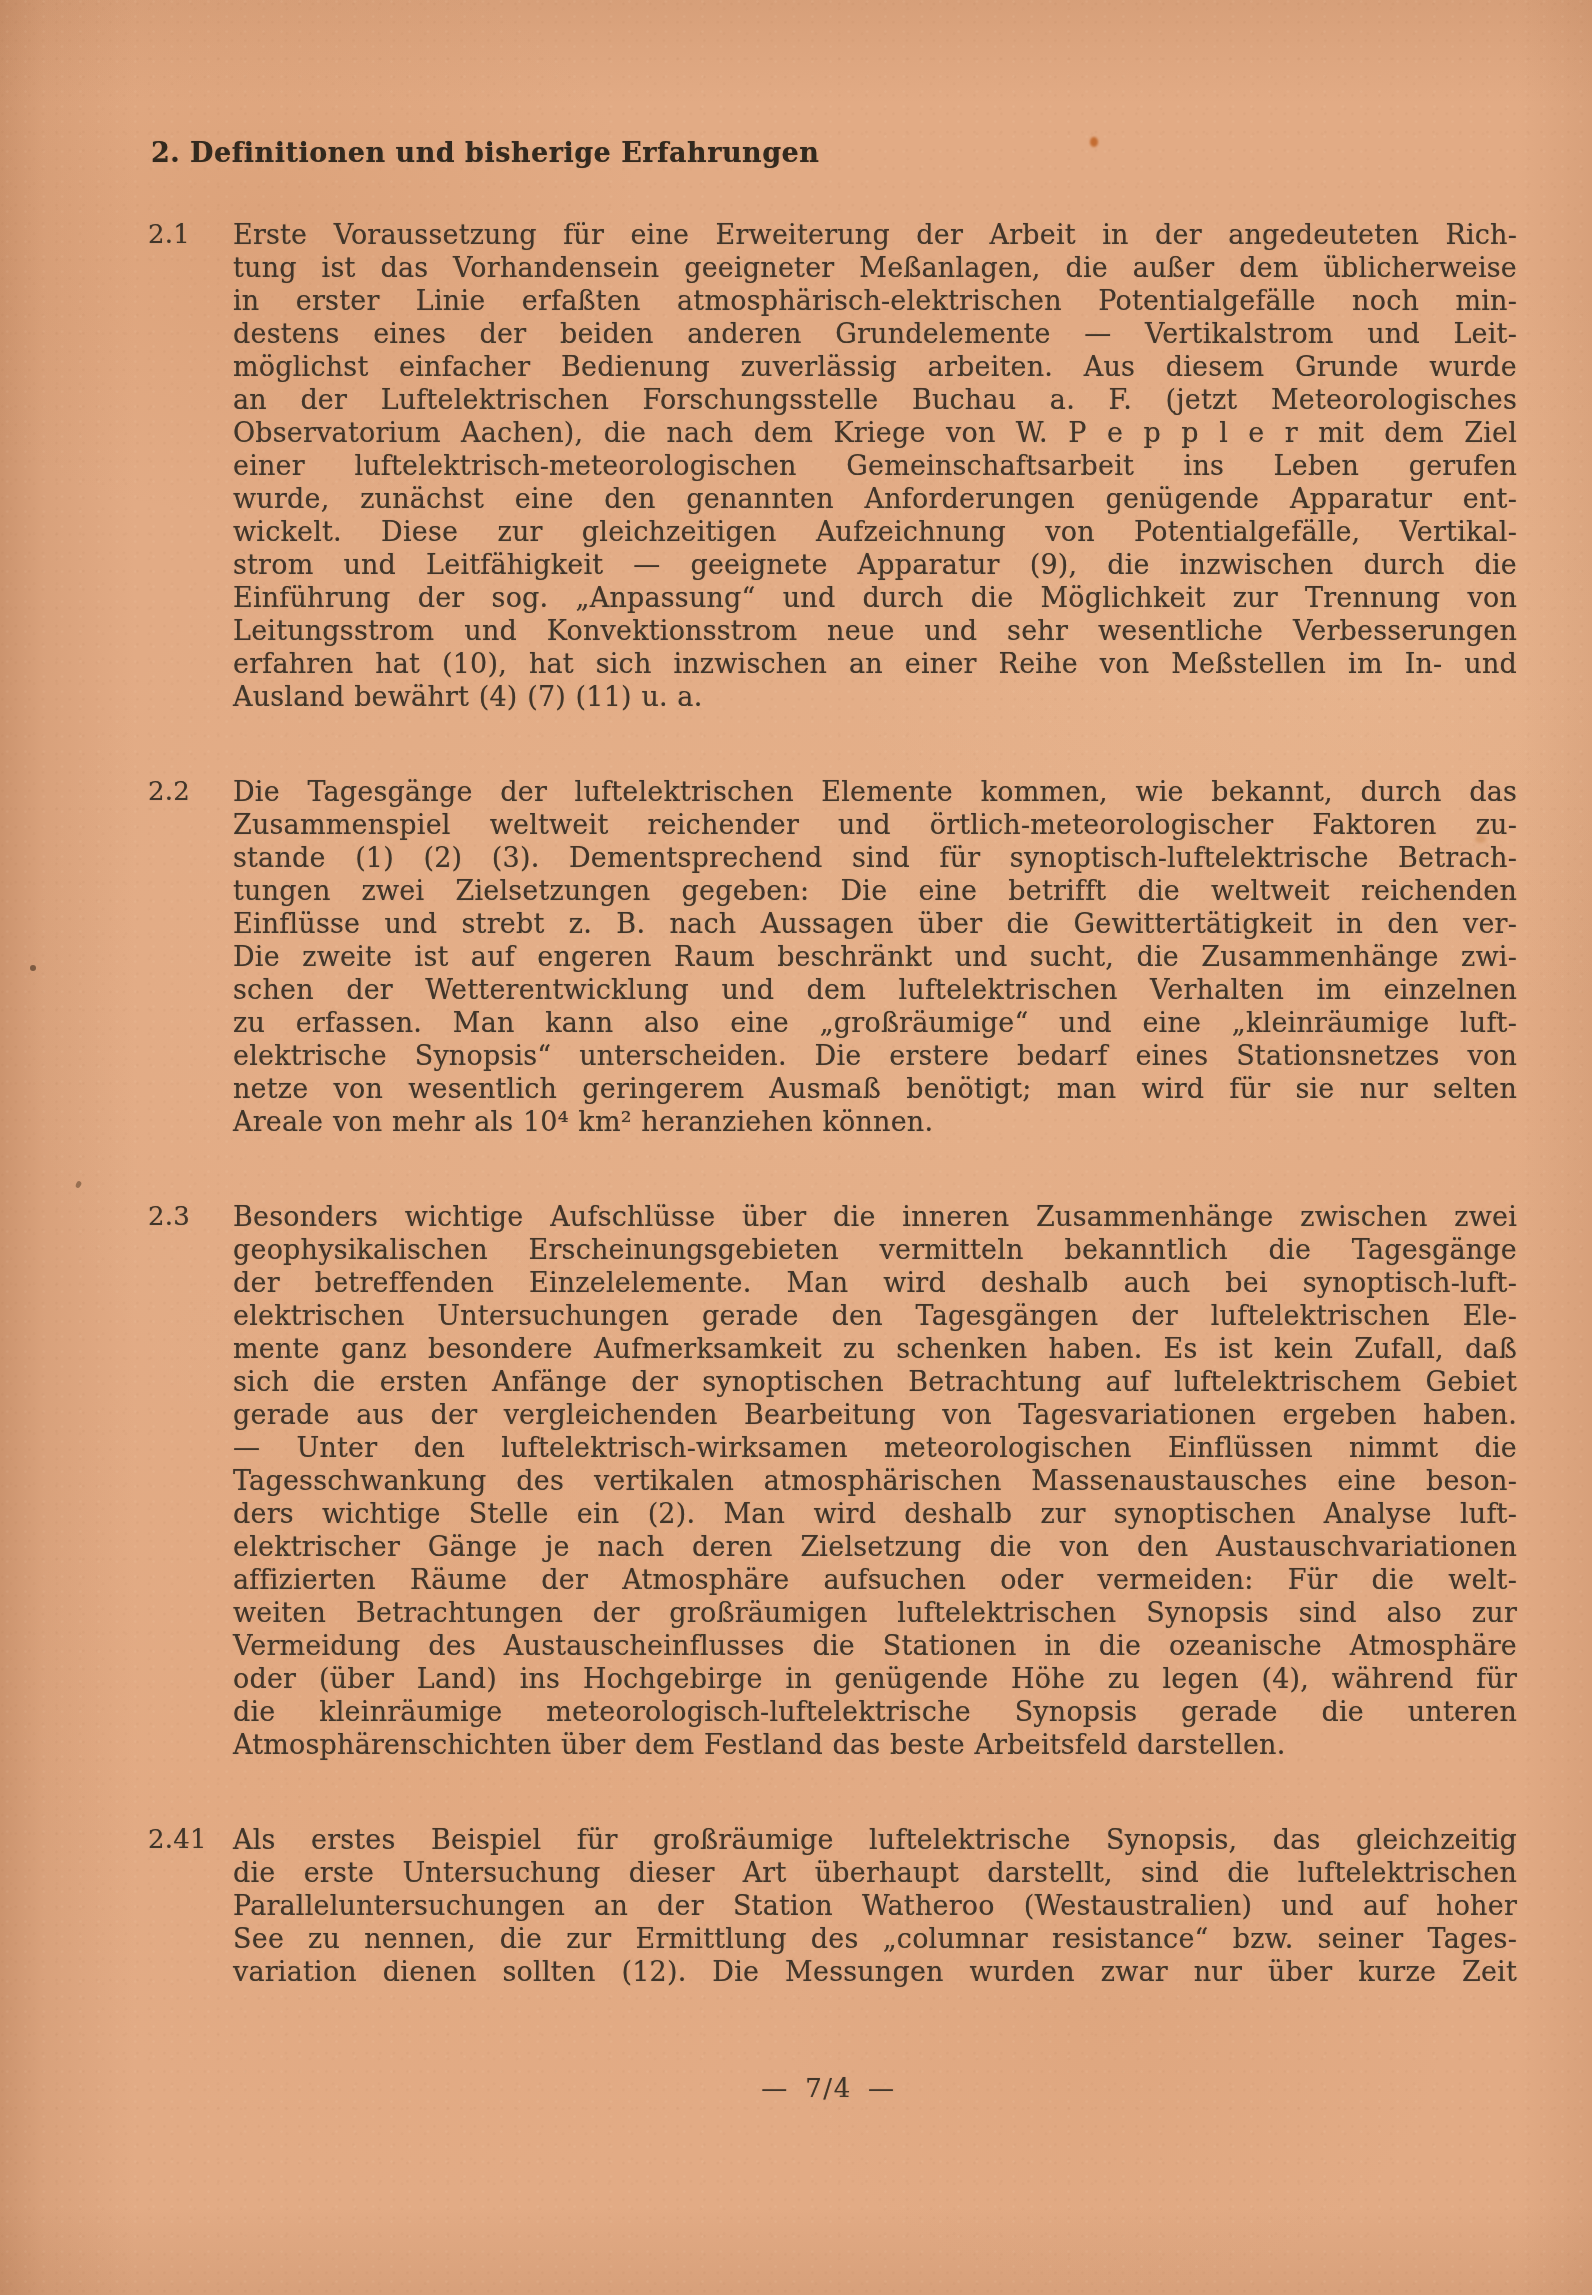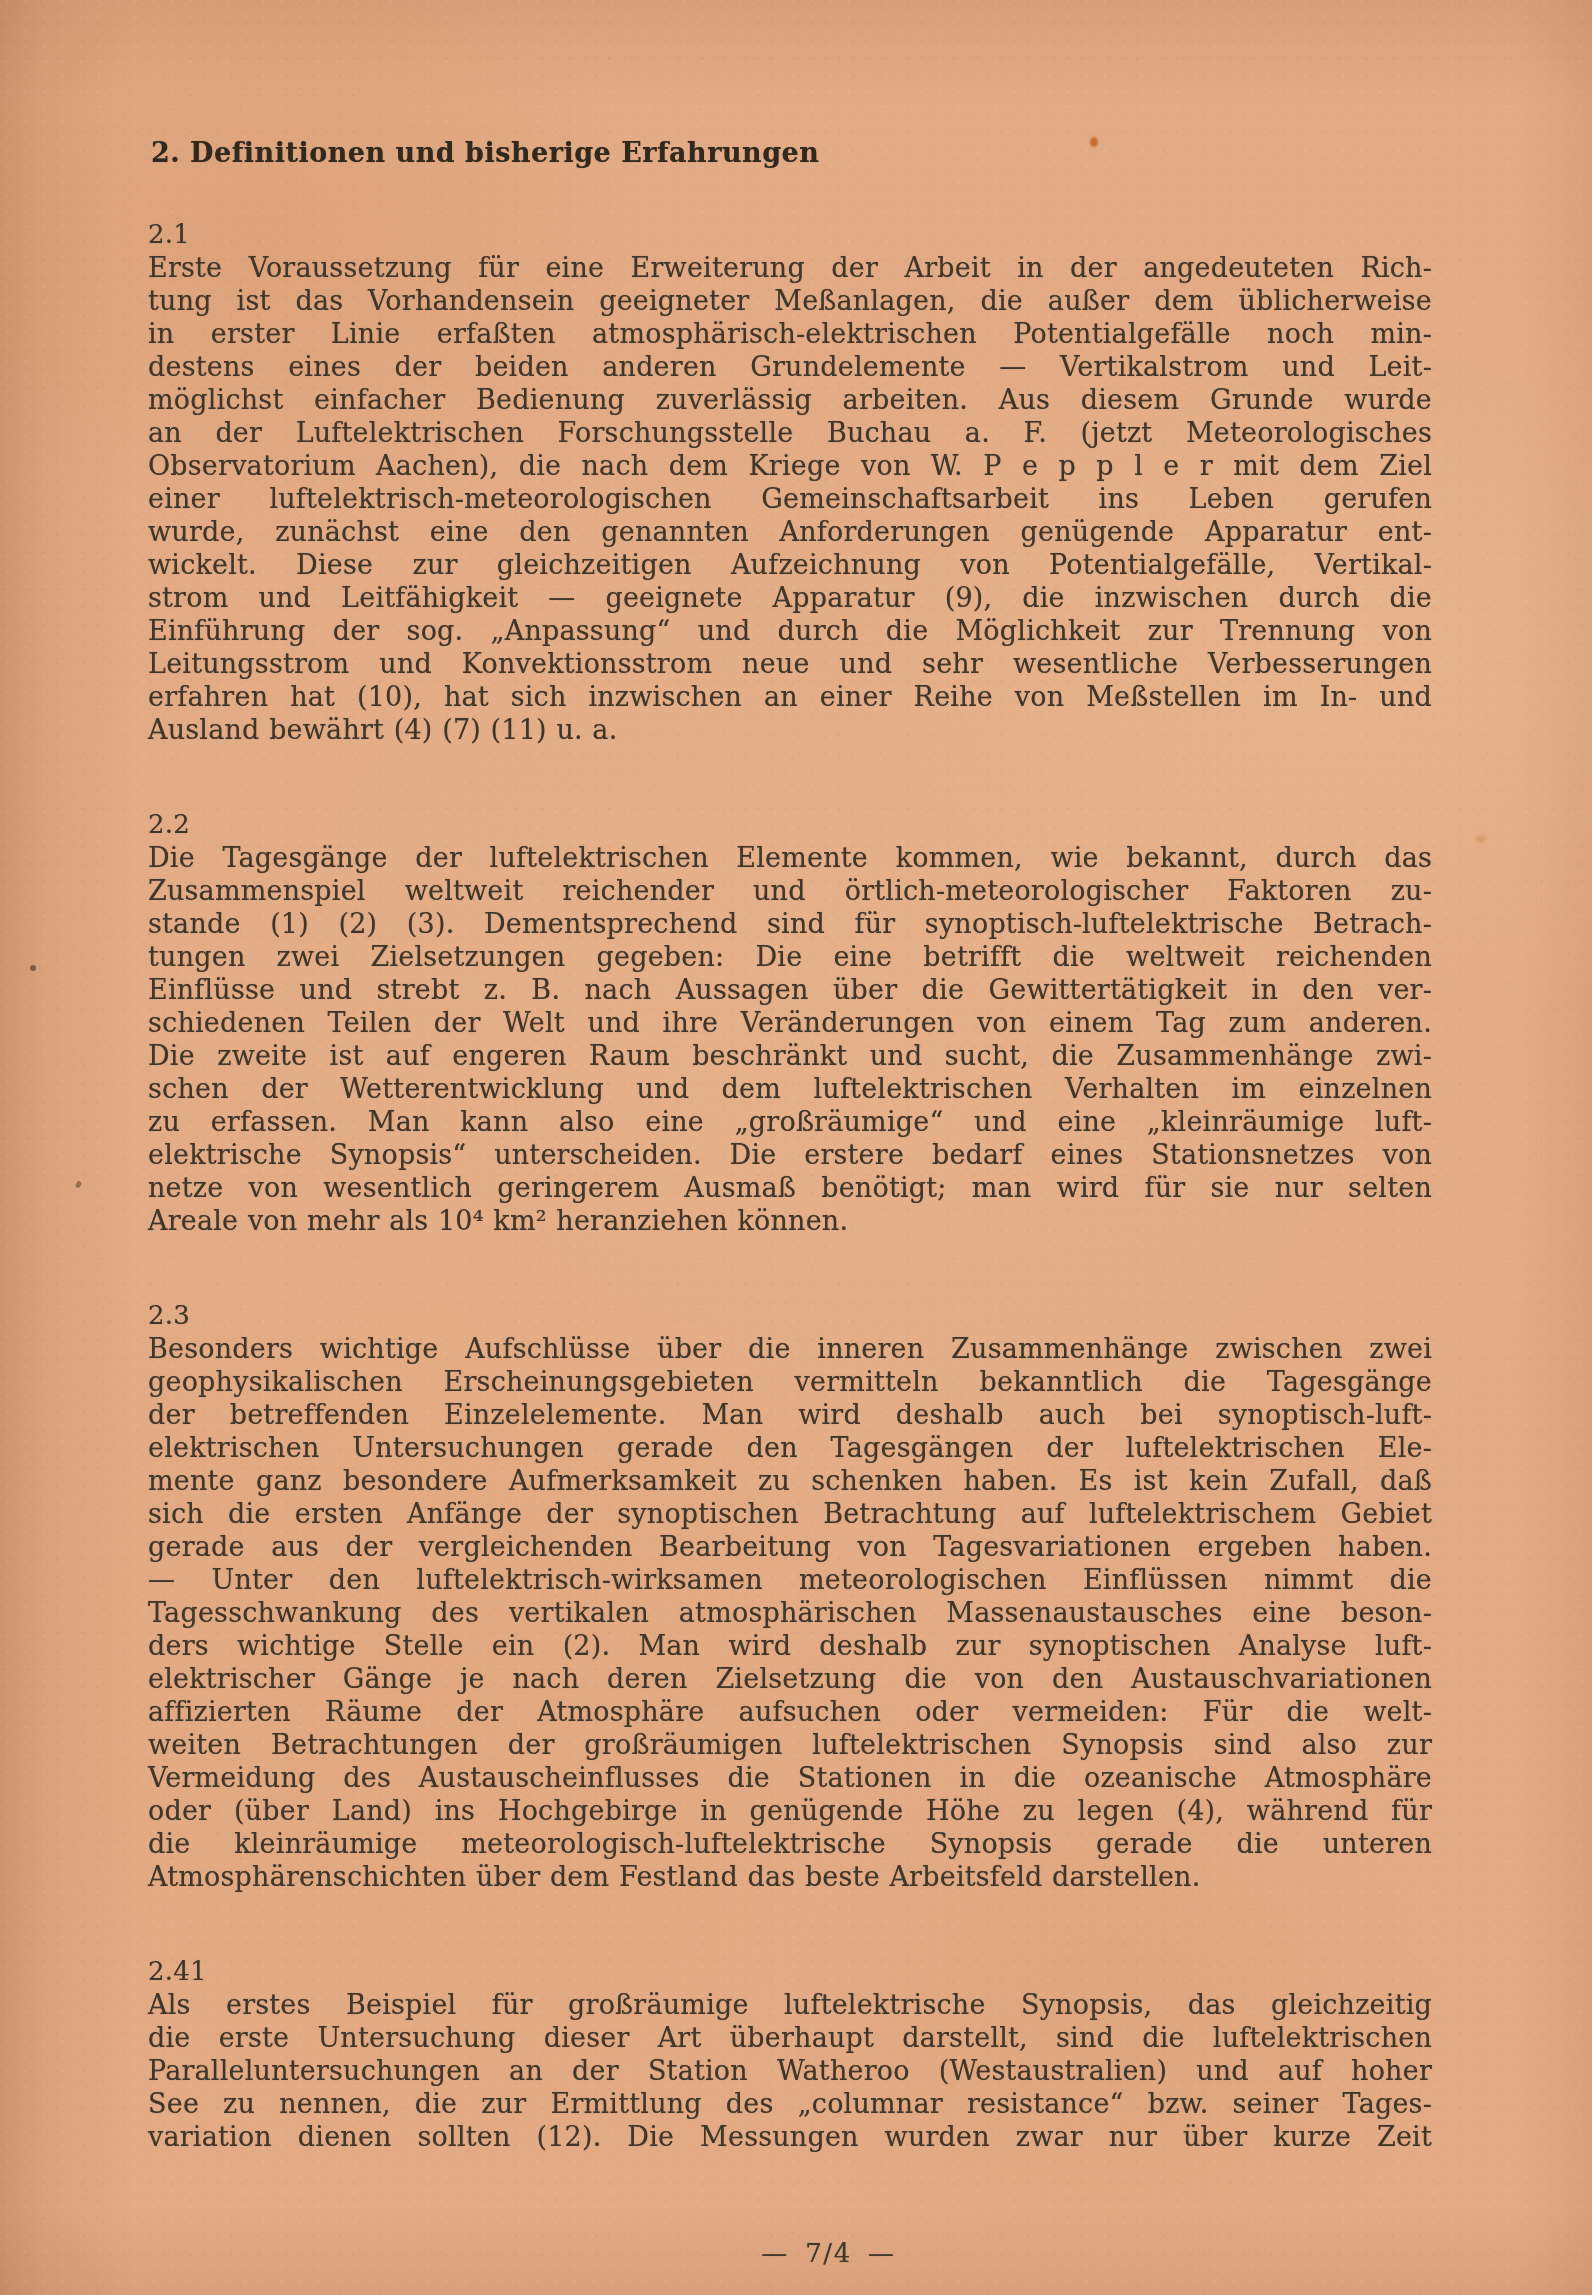--- a/index.html
+++ b/index.html
@@ -44,21 +44,20 @@
     line-height: 38px;
     font-weight: bold;
     color: #32291e;
     letter-spacing: 0.5px;
     text-shadow: 0 0 0.8px rgba(50,38,25,0.55);
   }
   .section {
     display: flex;
     padding-left: 148px;
     margin-bottom: 62px;
-    flex-direction: column;
   }
   .num {
     flex: 0 0 auto;
     width: 85px;
     font-size: 26px;
     line-height: 33px;
     letter-spacing: 0.2px;
     text-shadow: 0 0 0.8px rgba(62,47,32,0.5);
   }
   .text {
@@ -133,21 +132,20 @@
   </div>
 
   <div class="section">
     <div class="num">2.2</div>
     <div class="text">
           <div class="line">Die Tagesgänge der luftelektrischen Elemente kommen, wie bekannt, durch das</div>
           <div class="line">Zusammenspiel weltweit reichender und örtlich-meteorologischer Faktoren zu-</div>
           <div class="line">stande (1) (2) (3). Dementsprechend sind für synoptisch-luftelektrische Betrach-</div>
           <div class="line">tungen zwei Zielsetzungen gegeben: Die eine betrifft die weltweit reichenden</div>
           <div class="line">Einflüsse und strebt z. B. nach Aussagen über die Gewittertätigkeit in den ver-</div>
-          <div class="line">schiedenen Teilen der Welt und ihre Veränderungen von einem Tag zum anderen.</div>
           <div class="line">Die zweite ist auf engeren Raum beschränkt und sucht, die Zusammenhänge zwi-</div>
           <div class="line">schen der Wetterentwicklung und dem luftelektrischen Verhalten im einzelnen</div>
           <div class="line">zu erfassen. Man kann also eine „großräumige“ und eine „kleinräumige luft-</div>
           <div class="line">elektrische Synopsis“ unterscheiden. Die erstere bedarf eines Stationsnetzes von</div>
           <div class="line">netze von wesentlich geringerem Ausmaß benötigt; man wird für sie nur selten</div>
           <div class="line flush">Areale von mehr als 10⁴ km² heranziehen können.</div>
         </div>
   </div>
 
   <div class="section">

